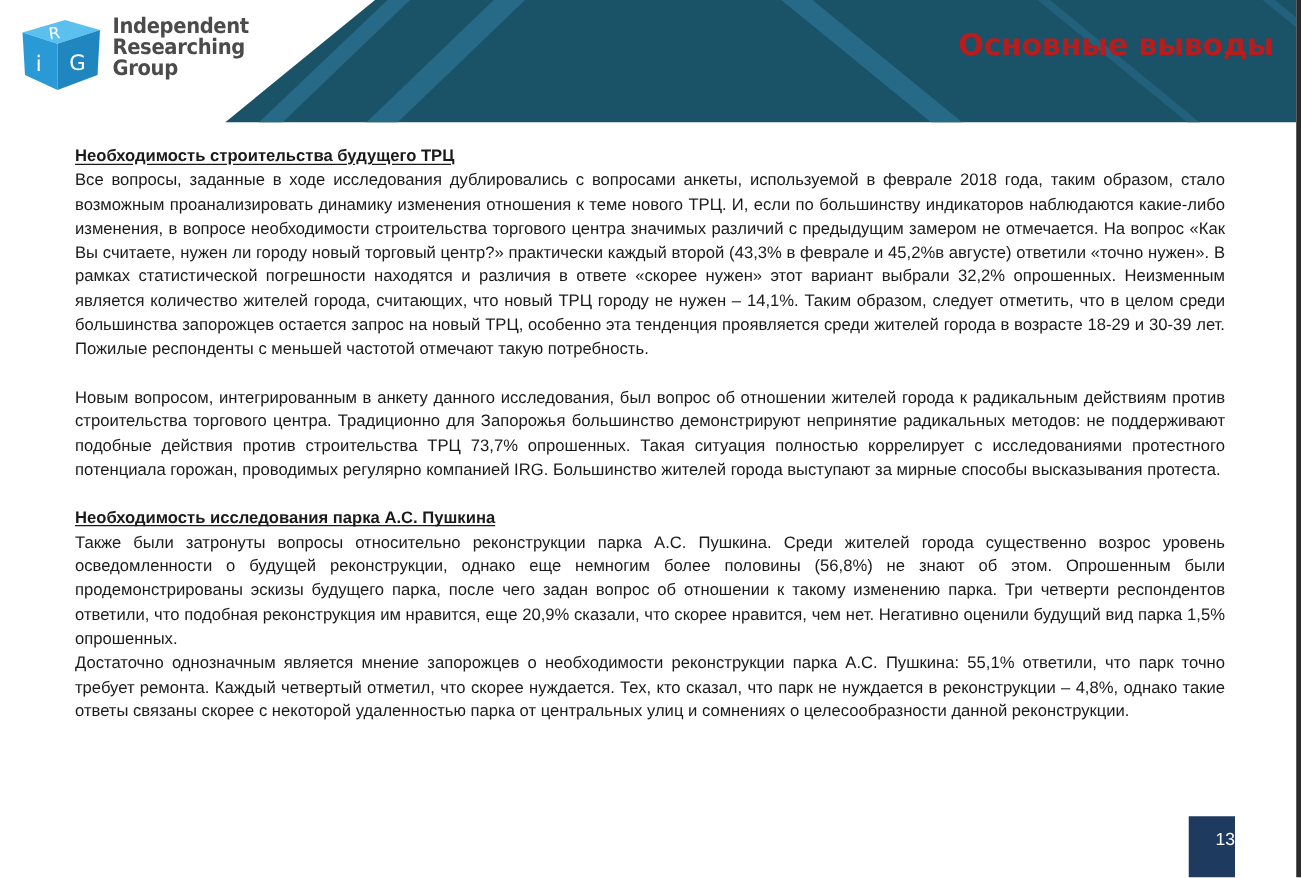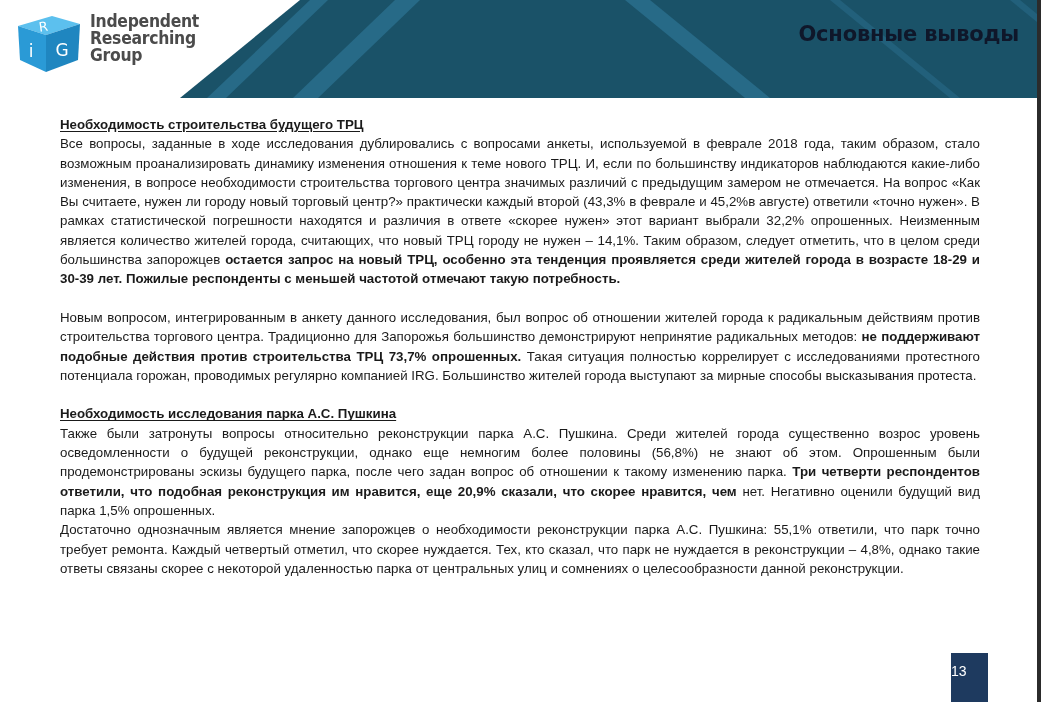--- a/index.html
+++ b/index.html
@@ -23,37 +23,37 @@
     .logo-text {
       position: absolute; left: 76px; top: 3px;
       font-family: "DejaVu Sans", sans-serif; font-weight: bold;
       font-size: 17px; line-height: 17px; color: #4b4b4b;
       letter-spacing: -0.3px; transform: scaleX(0.92); transform-origin: left top;
     }
     .logo-text div { white-space: nowrap; }
     .page-title {
       position: absolute; right: 22px; top: 22px;
       font-family: "DejaVu Sans", sans-serif; font-weight: bold;
-      font-size: 21px; color: #0f172a; letter-spacing: -0.2px;
+      font-size: 24px; color: #b91c1c; letter-spacing: -0.2px;
     }
     .content {
       position: absolute; left: 60px; top: 115px; width: 920px;
       font-size: 13.3px; line-height: 19.3px; color: #1a1a1a;
     }
     .section { margin-bottom: 19.3px; }
     .section-heading {
       font-weight: bold; text-decoration: underline; text-underline-offset: 2px;
       display: inline-block;
     }
     .para { text-align: justify; text-align-last: left; }
-    .para b { font-weight: bold; }
+    .para b { font-weight: normal; }
     .page-number {
       position: absolute; left: 951px; top: 653px; width: 37px; height: 49px;
       background: #1e3a5f; color: #ffffff;
-      font-size: 14px; text-align: left; padding-top: 10px; box-sizing: border-box;
+      font-size: 14px; text-align: right; padding-top: 10px; box-sizing: border-box;
     }
   </style>
 </head>
 <body>
 
 <div class="right-border"></div>
 
 <div class="header-band">
   <svg width="1037" height="98" viewBox="0 0 1037 98">
     <polygon points="300,0 1037,0 1037,98 180,98" fill="#1a5268"></polygon>

